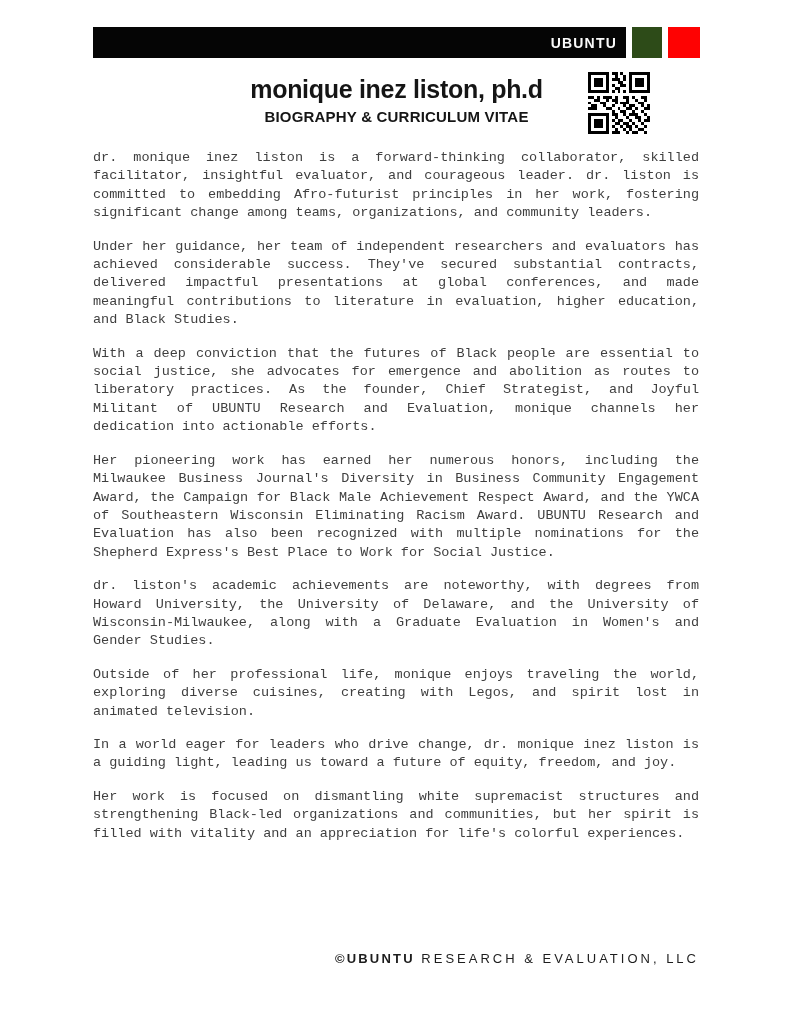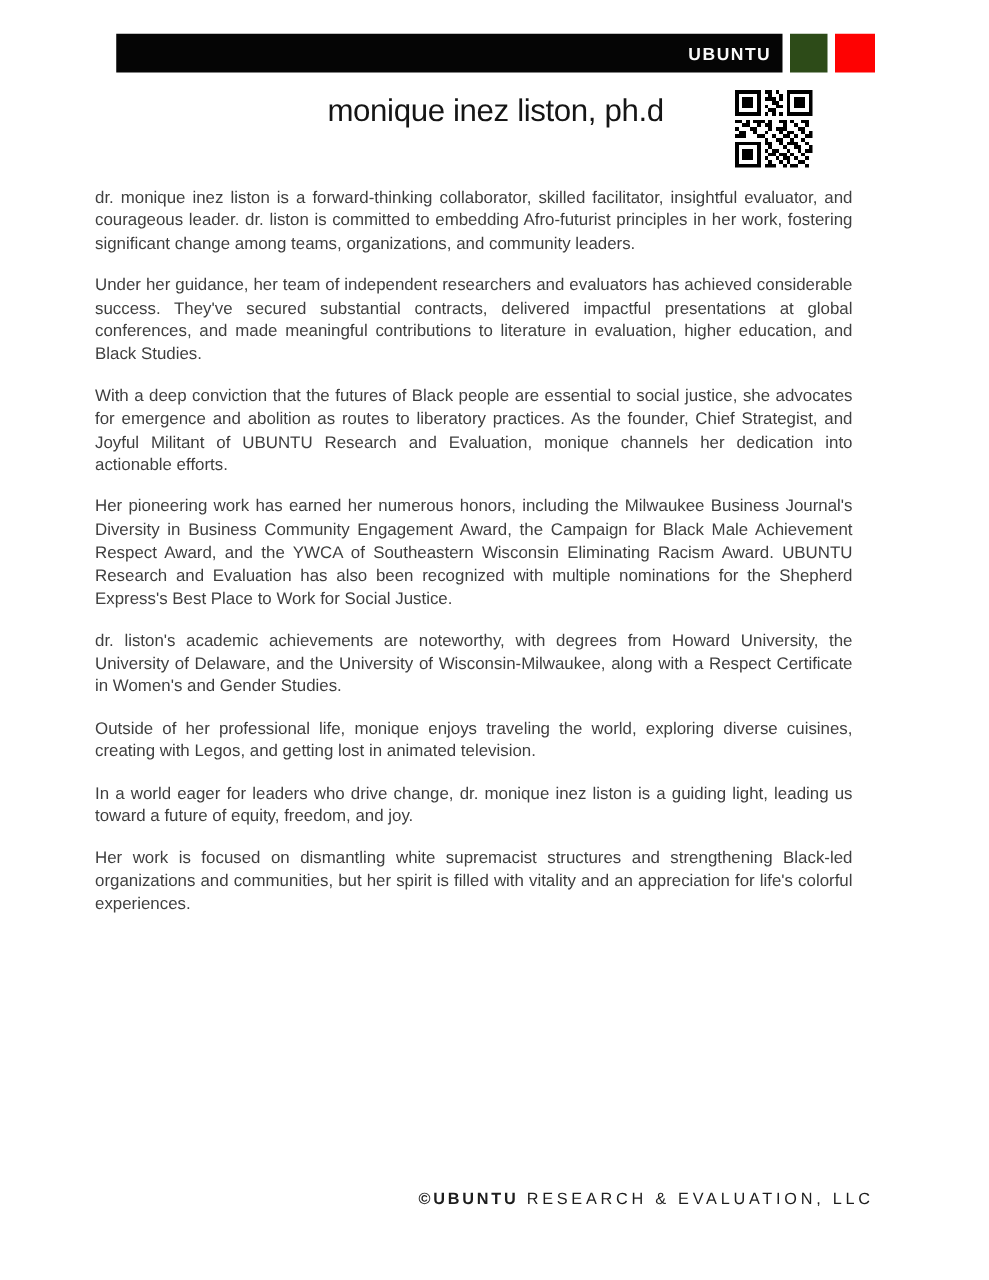--- a/index.html
+++ b/index.html
@@ -45,21 +45,21 @@
   .title-block {
     position: absolute;
     left: 93px;
     top: 76px;
     width: 607px;
     text-align: center;
     color: #151515;
   }
   .title {
     font-size: 25px;
-    font-weight: 400;
+    font-weight: 700;
     letter-spacing: -0.3px;
     line-height: 1.1;
   }
   .subtitle {
     margin-top: 4px;
     font-size: 15px;
     font-weight: 700;
     letter-spacing: 0.2px;
   }
 
@@ -69,27 +69,28 @@
     left: 588px;
     top: 72px;
     width: 62px;
     height: 62px;
     shape-rendering: crispEdges;
   }
 
   
   .content {
     position: absolute;
-    left: 76px;
+    left: 93px;
     top: 149px;
     width: 606px;
     color: var(--body-text, #3f3f3f);
     font-size: 13.5px;
     line-height: 18.4px;
     text-align: justify;
+    font-family: Liberation Mono, monospace;
   }
   .content p { margin: 0 0 15px 0; }
 
   
   .footer {
     position: absolute;
     left: 93px;
     top: 936px;
     width: 606px;
     text-align: right;
@@ -108,20 +109,21 @@
   <div class="header-row">
     <div class="banner">
       <span class="banner-bold">UBUNTU</span>
     </div>
     <div class="square green"></div>
     <div class="square red"></div>
   </div>
 
   <div class="title-block">
     <div class="title">monique inez liston, ph.d</div>
+    <div class="subtitle">BIOGRAPHY &amp; CURRICULUM VITAE</div>
   </div>
 
   <svg class="qr" viewBox="0 0 21 21" aria-hidden="true">
     <rect x="0" y="0" width="21" height="21" fill="#ffffff"></rect>
 
     <rect x="0" y="0" width="7" height="7" fill="#000"></rect>
       <rect x="1" y="1" width="5" height="5" fill="#fff"></rect>
       <rect x="2" y="2" width="3" height="3" fill="#000"></rect>
     <rect x="14" y="0" width="7" height="7" fill="#000"></rect>
       <rect x="15" y="1" width="5" height="5" fill="#fff"></rect>
@@ -131,22 +133,22 @@
       <rect x="2" y="16" width="3" height="3" fill="#000"></rect>
 
     <path fill="#000" d="M8 0h2v1h-2z M11 0h1v1h-1z M9 1h1v1h-1z M12 1h1v1h-1z M8 2h3v1h-3z M12 2h1v1h-1z M10 3h2v1h-2z M8 4h1v1h-1z M11 4h2v1h-2z M9 5h2v1h-2z M8 6h1v1h-1z M10 6h1v1h-1z M12 6h1v1h-1z M0 8h2v1h-2z M3 8h1v1h-1z M5 8h3v1h-3z M9 8h1v1h-1z M12 8h2v1h-2z M15 8h1v1h-1z M18 8h2v1h-2z M2 9h2v1h-2z M6 9h1v1h-1z M8 9h2v1h-2z M13 9h1v1h-1z M16 9h1v1h-1z M19 9h1v1h-1z M0 10h1v1h-1z M4 10h2v1h-2z M9 10h1v1h-1z M11 10h3v1h-3z M17 10h2v1h-2z M1 11h2v1h-2z M5 11h1v1h-1z M8 11h1v1h-1z M12 11h1v1h-1z M14 11h2v1h-2z M18 11h1v1h-1z M20 11h1v1h-1z M0 12h3v1h-3z M6 12h2v1h-2z M10 12h1v1h-1z M13 12h2v1h-2z M16 12h1v1h-1z M19 12h2v1h-2z M8 13h1v1h-1z M11 13h2v1h-2z M15 13h1v1h-1z M18 13h1v1h-1z M8 14h2v1h-2z M12 14h1v1h-1z M14 14h3v1h-3z M19 14h1v1h-1z M9 15h1v1h-1z M13 15h1v1h-1z M16 15h2v1h-2z M20 15h1v1h-1z M8 16h1v1h-1z M10 16h2v1h-2z M14 16h1v1h-1z M17 16h1v1h-1z M19 16h2v1h-2z M9 17h2v1h-2z M12 17h2v1h-2z M15 17h1v1h-1z M18 17h1v1h-1z M8 18h1v1h-1z M11 18h1v1h-1z M13 18h2v1h-2z M16 18h1v1h-1z M19 18h1v1h-1z M9 19h1v1h-1z M12 19h1v1h-1z M14 19h1v1h-1z M17 19h2v1h-2z M8 20h3v1h-3z M13 20h1v1h-1z M15 20h2v1h-2z M19 20h1v1h-1z"></path>
   </svg>
 
   <div class="content">
     <p>dr. monique inez liston is a forward-thinking collaborator, skilled facilitator, insightful evaluator, and courageous leader. dr. liston is committed to embedding Afro-futurist principles in her work, fostering significant change among teams, organizations, and community leaders.</p>
     <p>Under her guidance, her team of independent researchers and evaluators has achieved considerable success. They've secured substantial contracts, delivered impactful presentations at global conferences, and made meaningful contributions to literature in evaluation, higher education, and Black Studies.</p>
     <p>With a deep conviction that the futures of Black people are essential to social justice, she advocates for emergence and abolition as routes to liberatory practices. As the founder, Chief Strategist, and Joyful Militant of UBUNTU Research and Evaluation, monique channels her dedication into actionable efforts.</p>
     <p>Her pioneering work has earned her numerous honors, including the Milwaukee Business Journal's Diversity in Business Community Engagement Award, the Campaign for Black Male Achievement Respect Award, and the YWCA of Southeastern Wisconsin Eliminating Racism Award. UBUNTU Research and Evaluation has also been recognized with multiple nominations for the Shepherd Express's Best Place to Work for Social Justice.</p>
-    <p>dr. liston's academic achievements are noteworthy, with degrees from Howard University, the University of Delaware, and the University of Wisconsin-Milwaukee, along with a Respect Certificate in Women's and Gender Studies.</p>
-    <p>Outside of her professional life, monique enjoys traveling the world, exploring diverse cuisines, creating with Legos, and getting lost in animated television.</p>
+    <p>dr. liston's academic achievements are noteworthy, with degrees from Howard University, the University of Delaware, and the University of Wisconsin-Milwaukee, along with a Graduate Evaluation in Women's and Gender Studies.</p>
+    <p>Outside of her professional life, monique enjoys traveling the world, exploring diverse cuisines, creating with Legos, and spirit lost in animated television.</p>
     <p>In a world eager for leaders who drive change, dr. monique inez liston is a guiding light, leading us toward a future of equity, freedom, and joy.</p>
     <p>Her work is focused on dismantling white supremacist structures and strengthening Black-led organizations and communities, but her spirit is filled with vitality and an appreciation for life's colorful experiences.</p>
   </div>
 
   <div class="footer">
     <span class="f-bold">©UBUNTU</span><span> RESEARCH &amp; EVALUATION, LLC</span>
   </div>
 
 </div>
 

